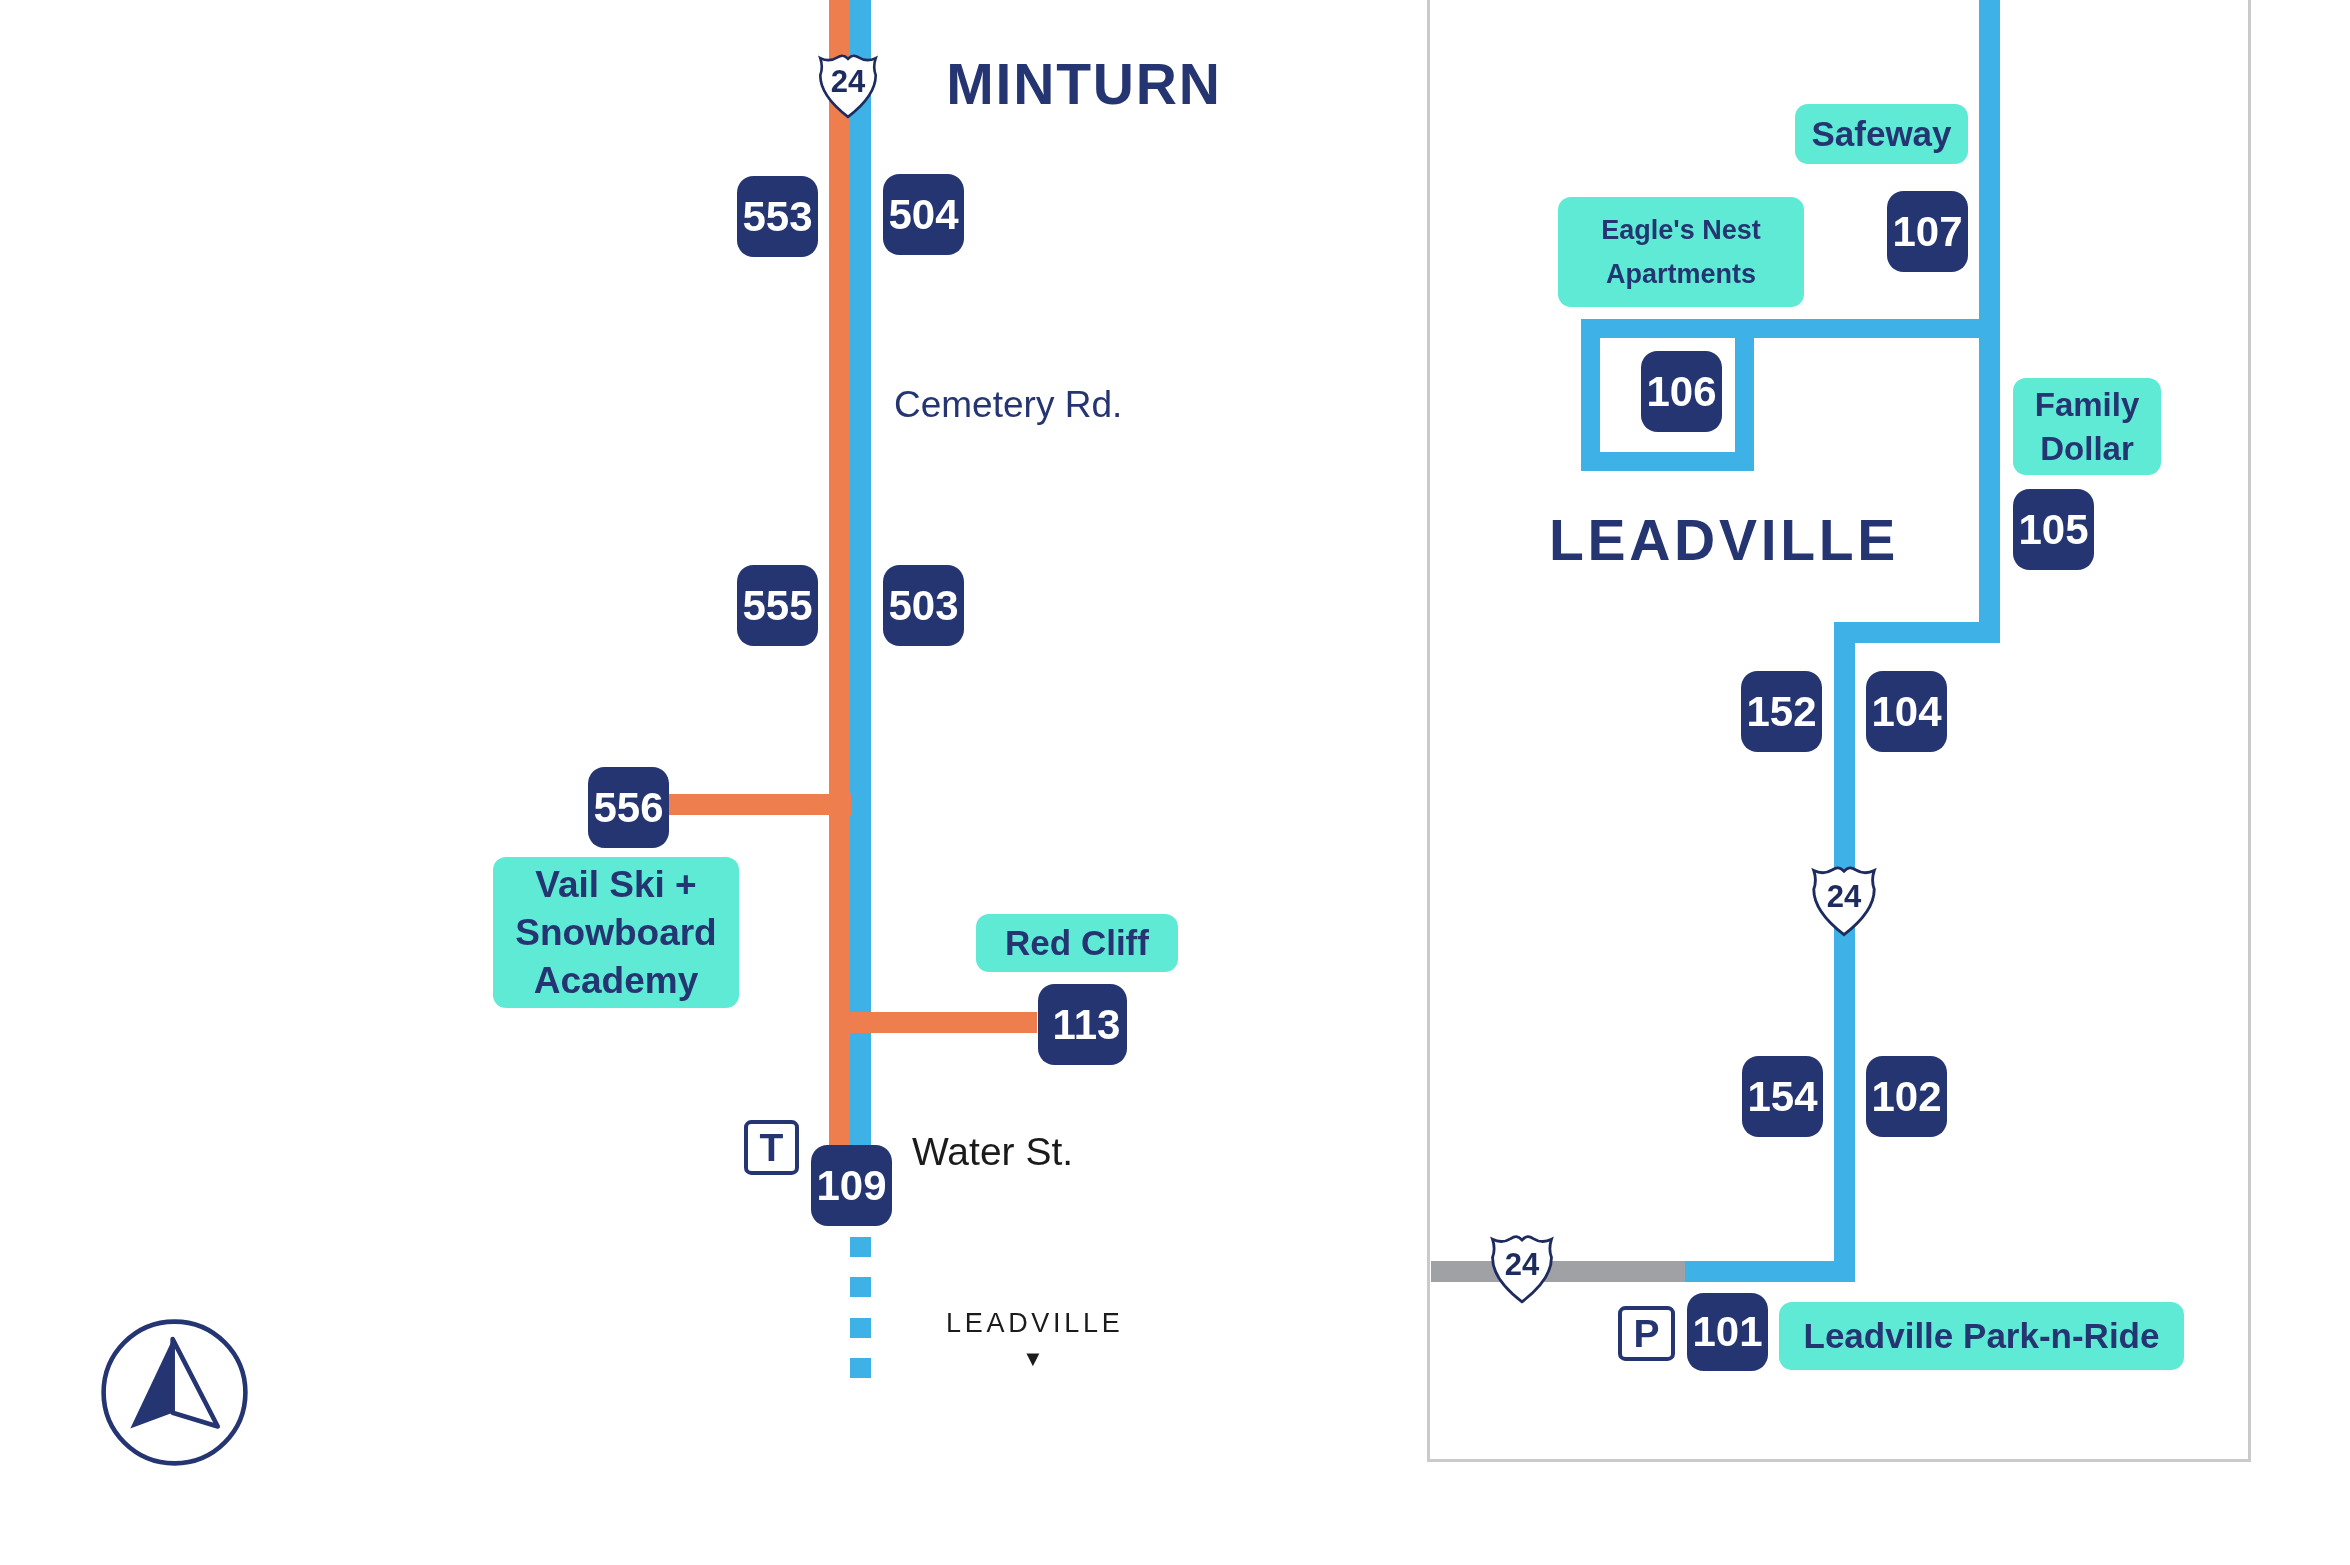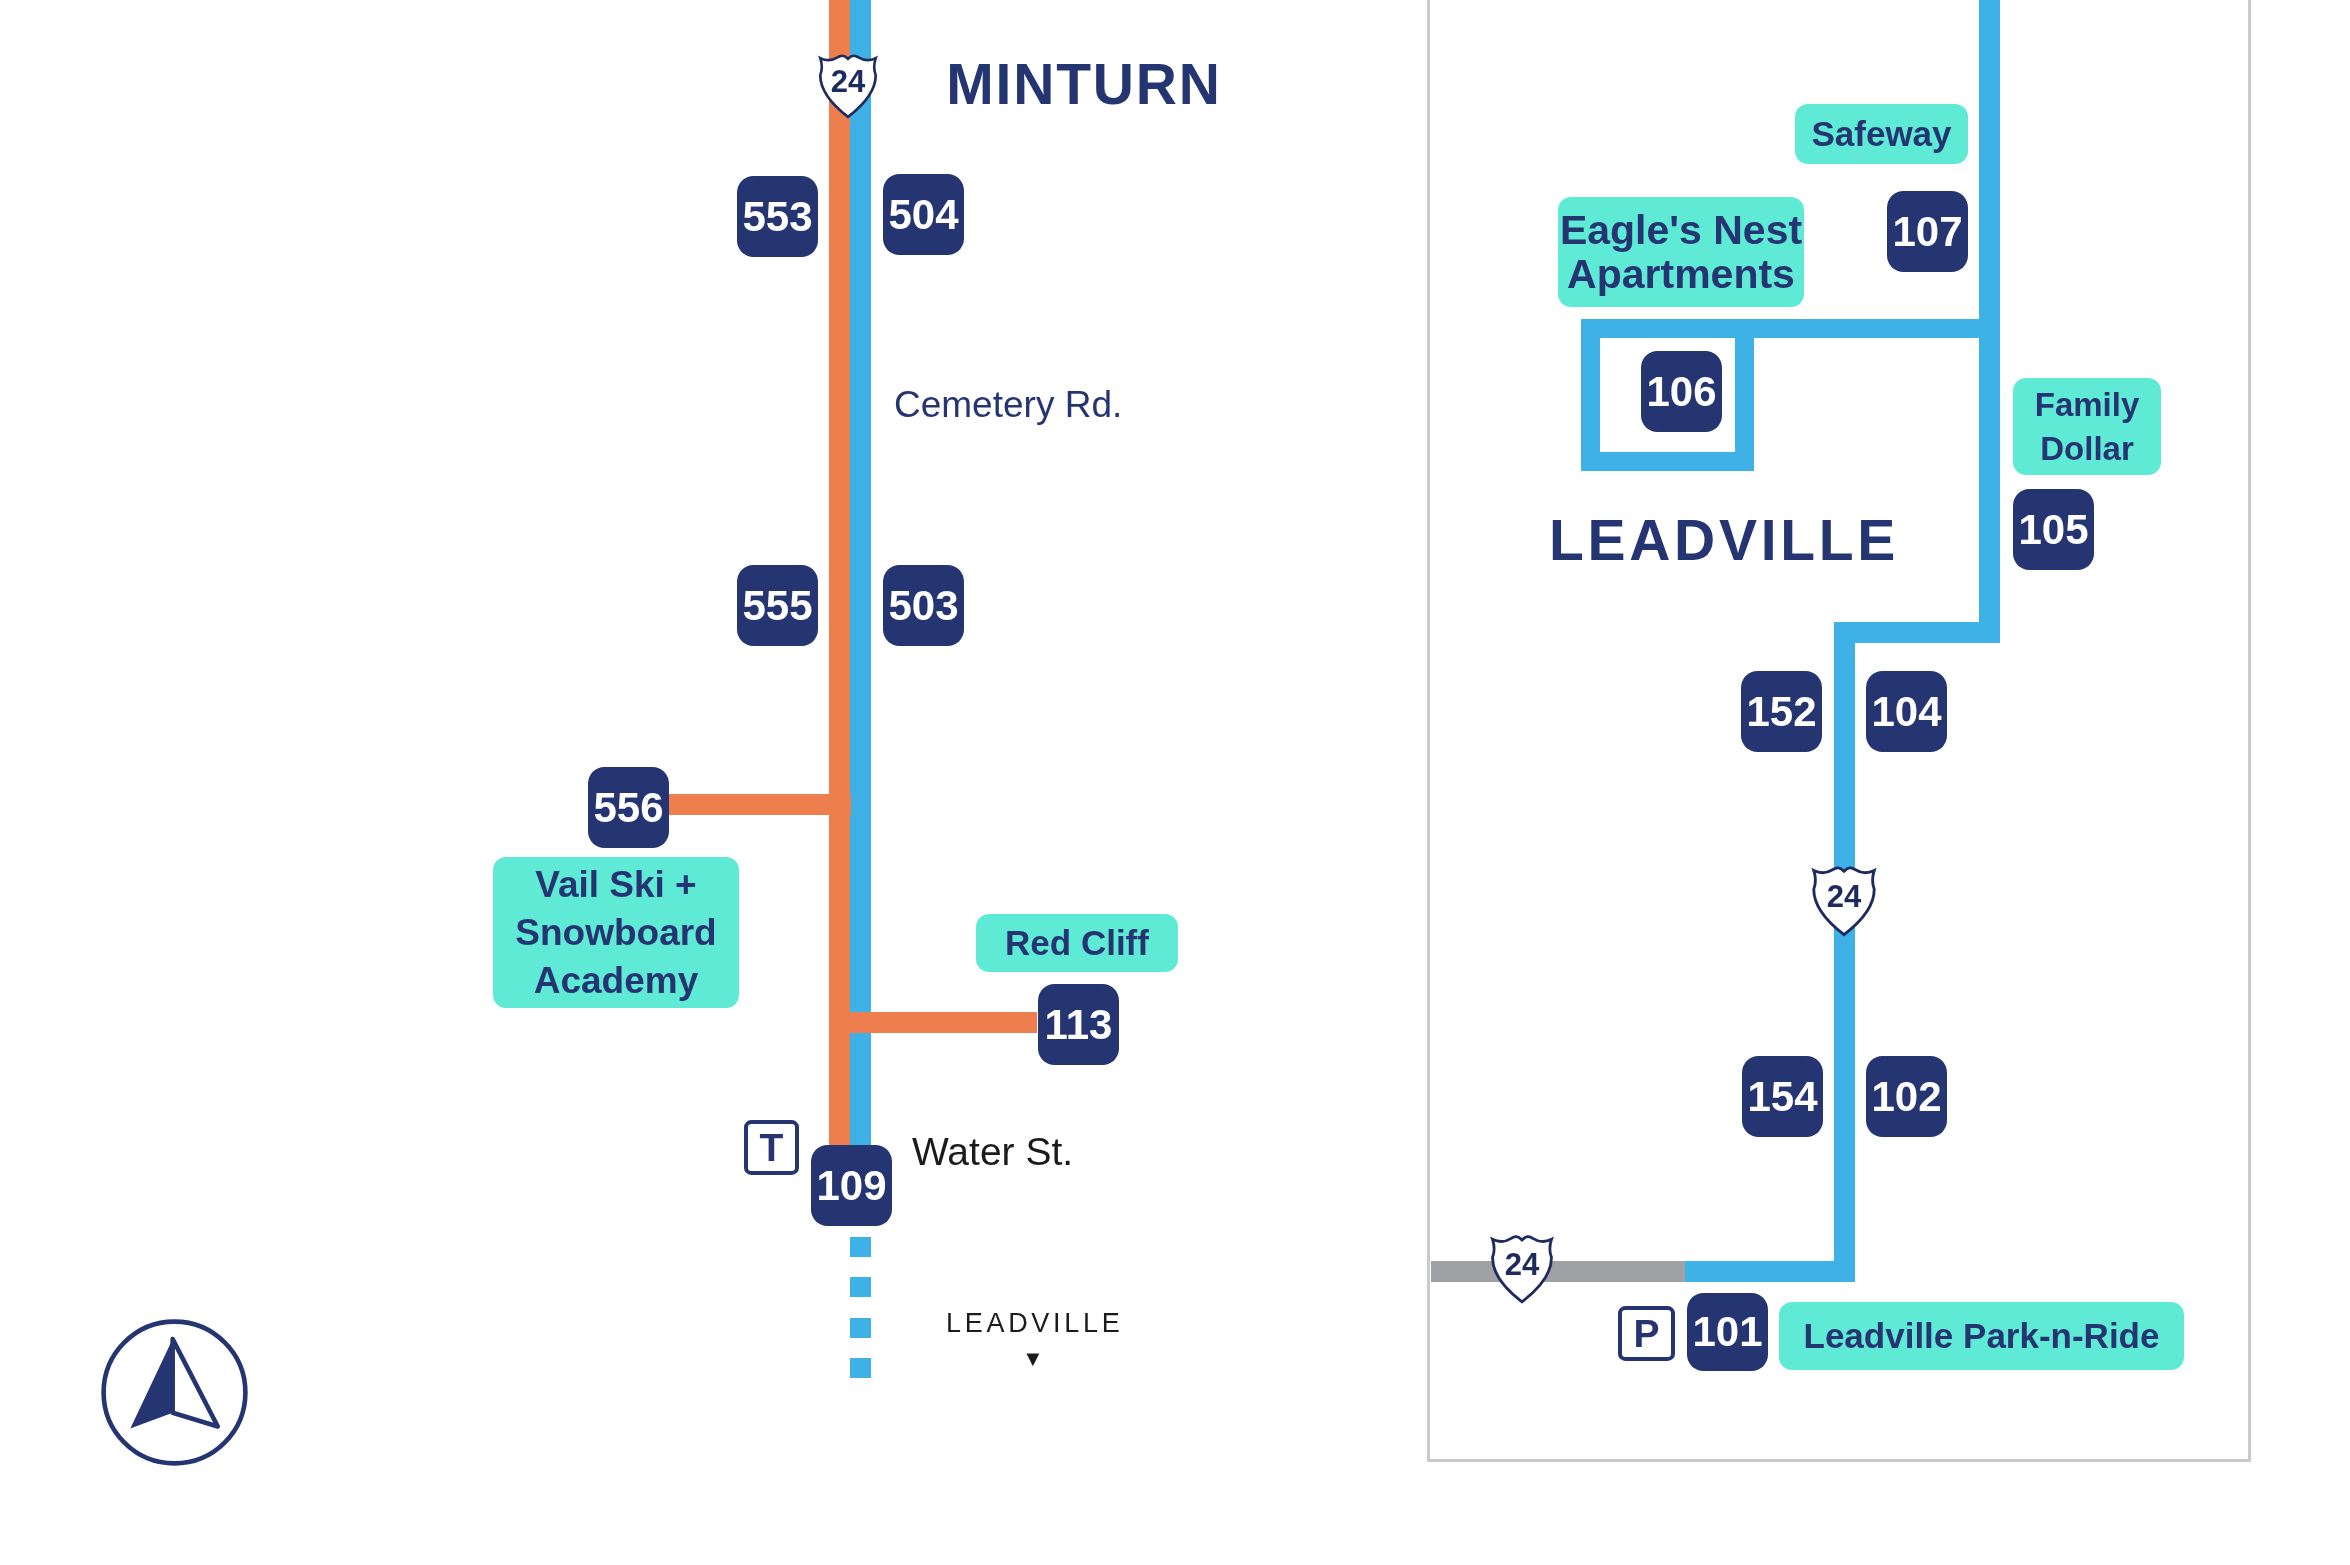--- a/index.html
+++ b/index.html
@@ -58,21 +58,21 @@
   <div class="label" style="left:493px;top:857px;width:246px;height:151px;font-size:37px;line-height:48px;">
     <span>Vail Ski +</span>
     <span>Snowboard</span>
     <span>Academy</span>
   </div>
 
   <div class="label" style="left:976px;top:914px;width:202px;height:58px;font-size:35px;">
     <span>Red Cliff</span>
   </div>
   <div class="branch" style="left:839px;top:1012px;width:198px;height:21px;background:#ef7e4e;"></div>
-  <div class="badge" style="left:1038px;top:984px;">113</div>
+  <div class="badge" style="left:1038px;top:984px;padding-left:8px;">113</div>
 
   <div class="sqicon" style="left:744px;top:1120px;width:55px;height:55px;">
     <span>T</span>
   </div>
   <div class="badge" style="left:811px;top:1108px;margin-top:37px;">109</div>
   <div class="plain" style="left:912px;top:1130px;font-size:39px;font-weight:500;color:#1b1b1b;">Water St.</div>
 
   <div class="plain" style="left:946px;top:1308px;width:174px;text-align:center;font-size:27px;letter-spacing:3.7px;color:#1b1b1b;">LEADVILLE</div>
   <div class="plain" style="left:946px;top:1346px;width:174px;text-align:center;font-size:22px;color:#1b1b1b;">▼</div>
 
@@ -93,21 +93,21 @@
   <div class="line" style="left:1581px;top:319px;width:398px;height:19px;background:#3eb1e6;"></div>
   <div class="line" style="left:1581px;top:319px;width:19px;height:152px;background:#3eb1e6;"></div>
   <div class="line" style="left:1581px;top:452px;width:173px;height:19px;background:#3eb1e6;"></div>
   <div class="line" style="left:1735px;top:319px;width:19px;height:152px;background:#3eb1e6;"></div>
 
   <div class="label" style="left:1795px;top:104px;width:173px;height:60px;font-size:35px;">
     <span>Safeway</span>
   </div>
   <div class="badge" style="left:1887px;top:191px;">107</div>
 
-  <div class="label" style="left:1558px;top:197px;width:246px;height:110px;font-size:41px;line-height:44px;">
+  <div class="label" style="left:1558px;top:197px;width:246px;height:110px;font-size:27px;line-height:44px;">
     <span>Eagle's Nest</span>
     <span>Apartments</span>
   </div>
   <div class="badge" style="left:1641px;top:351px;">106</div>
 
   <div class="title" style="left:1522px;top:507px;width:404px;font-size:57px;letter-spacing:3.7px;">LEADVILLE</div>
 
   <div class="label" style="left:2013px;top:378px;width:148px;height:97px;font-size:33px;line-height:44px;">
     <span>Family</span>
     <span>Dollar</span>

